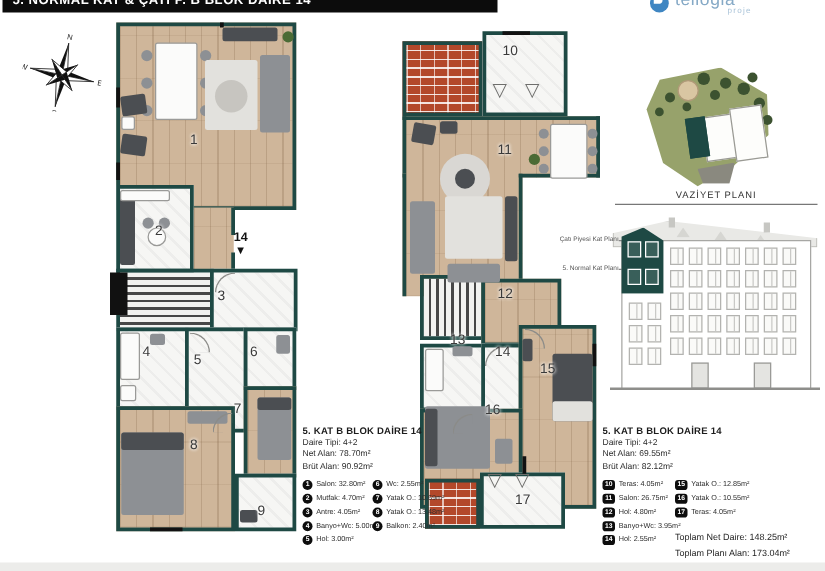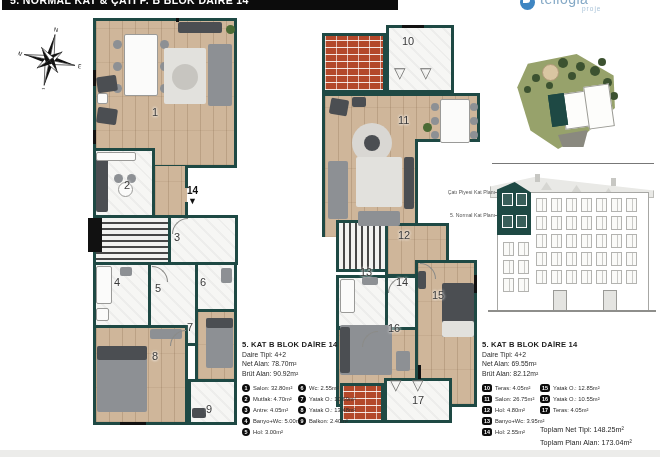--- a/index.html
+++ b/index.html
@@ -271,20 +271,21 @@
         <div style="position: absolute; border-radius: 50%; background: rgb(60, 82, 48); left: 80px; top: 20px; width: 8px; height: 8px;"></div>
         <div style="position: absolute; border-radius: 50%; background: rgb(60, 82, 48); left: 122px; top: 40px; width: 8px; height: 8px;"></div>
         <div style="position: absolute; border-radius: 50%; background: rgb(60, 82, 48); left: 36px; top: 34px; width: 7px; height: 7px;"></div>
         <div style="position: absolute; border-radius: 50%; background: rgb(60, 82, 48); left: 58px; top: 30px; width: 7px; height: 7px;"></div>
         <div style="position: absolute; border-radius: 50%; background: rgb(60, 82, 48); left: 110px; top: 6px; width: 8px; height: 8px;"></div>
       </div>
     <div class="bldg" style="left:75px;top:40px;width:26px;height:34px;"></div>
     <div class="bldg" style="left:98px;top:33px;width:24px;height:41px;"></div>
     <div class="bldg" style="left:62px;top:42px;width:14px;height:30px;background:#1e4944;border-color:#1e4944;"></div>
     <div class="f" style="left:70px;top:78px;width:30px;height:17px;background:#8a897f;clip-path:polygon(0 30%,100% 0,85% 100%,15% 100%);"></div>
+    <div id="site-label">VAZİYET PLANI</div>
     <div id="site-line"></div>
   </div>
 
   <div id="elev">
     <div class="roof"></div>
     <div class="dormer" style="left:58px;top:6px;"></div>
     <div class="dormer" style="left:88px;top:9px;"></div>
     <div class="dormer" style="left:120px;top:12px;"></div>
     <div class="chimney" style="left:52px;top:-2px;"></div>
     <div class="chimney" style="left:128px;top:2px;"></div>
@@ -432,20 +433,20 @@
           <div class="leg-row">
             <span class="badge badge2">16</span>
             <span class="leg-text">Yatak O.: 10.55m²</span>
           </div>
           <div class="leg-row">
             <span class="badge badge2">17</span>
             <span class="leg-text">Teras: 4.05m²</span>
           </div>
         </div>
         <div class="totals">
-        <div class="tot-line">Toplam Net Tipi: 148.25m²</div>
+        <div class="tot-line">Toplam Net Daire: 148.25m²</div>
         <div class="tot-line">Toplam Planı Alan: 173.04m²</div>
       </div>
     </div>
   </div>
 
   <div id="bottomstrip"></div>
 </div>
 
 </body></html>

